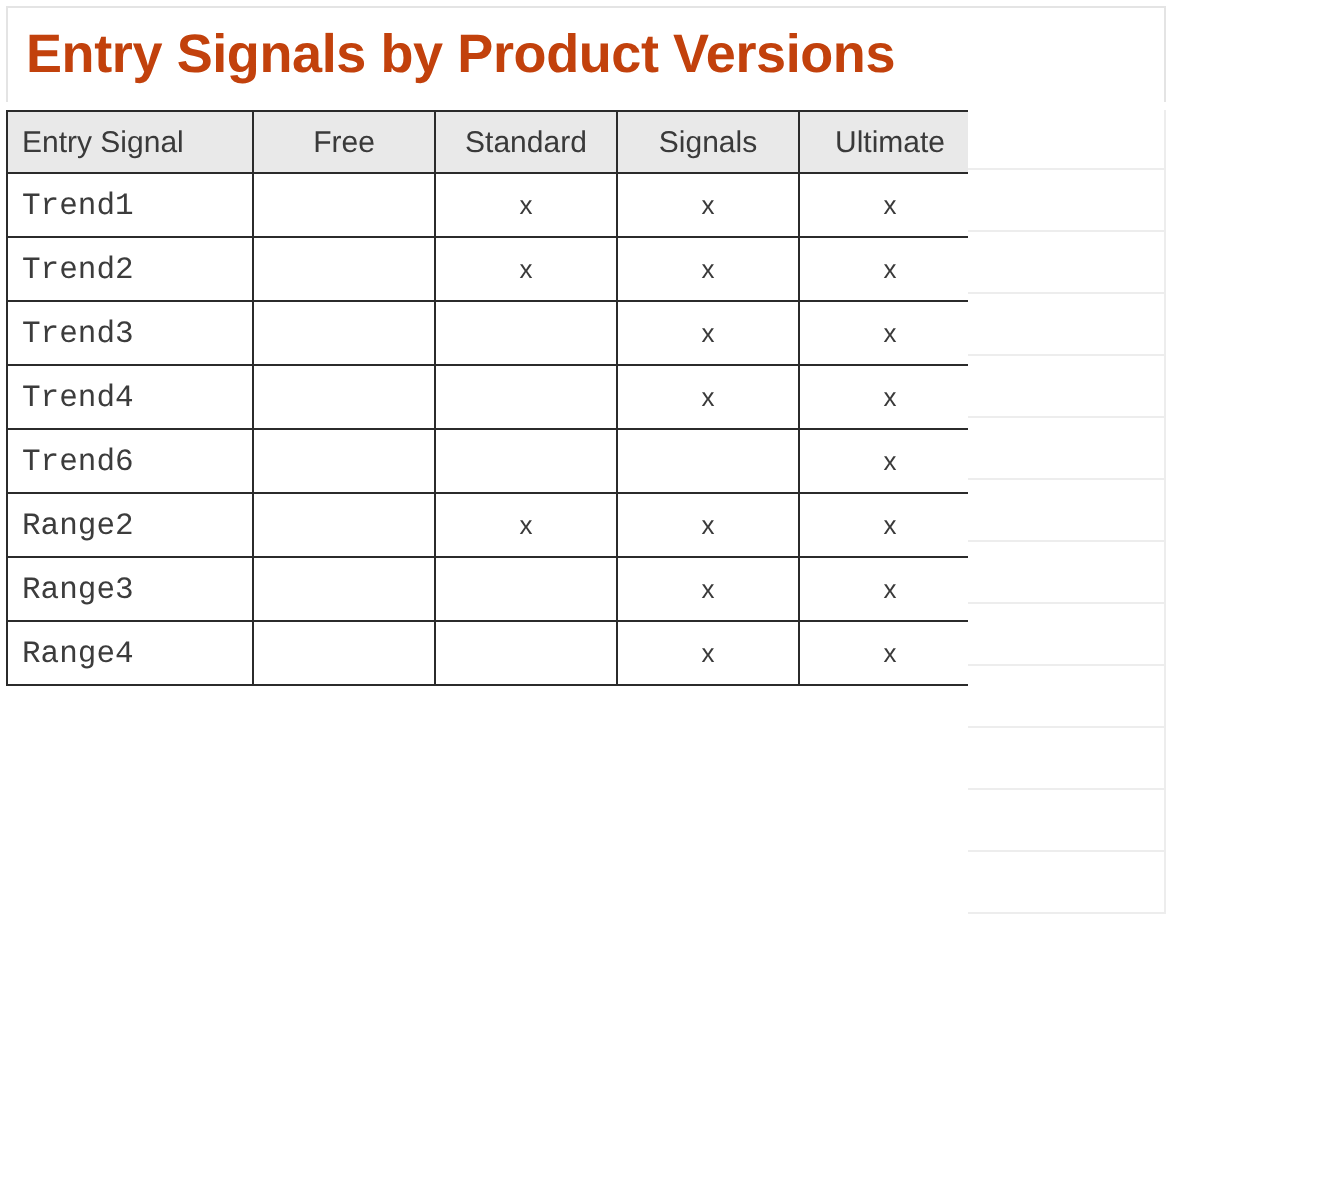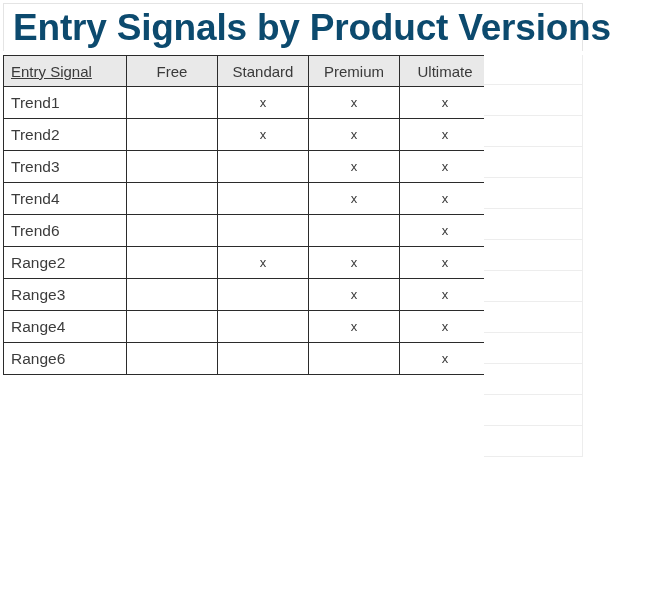--- a/index.html
+++ b/index.html
@@ -30,25 +30,25 @@
     height: 48px;
     box-sizing: border-box;
     border: 1px solid #e4e4e4;
     border-bottom: none;
     background: #ffffff;
     display: flex;
     align-items: center;
   }
   .title-text {
     padding-left: 9px;
-    font-size: 37px;
+    font-size: 27px;
     font-weight: bold;
     line-height: 1;
     letter-spacing: -0.2px;
-    color: #0c4a6e;
+    color: #c2410c;
     white-space: nowrap;
   }
 
   
   .table-wrap {
     position: absolute;
     left: 3px;
     top: 55px;
   }
   table.grid {
@@ -75,28 +75,29 @@
   }
   table.grid thead th.col-signal {
     text-align: left;
     padding-left: 7px;
   }
   table.grid tbody td.rowlabel {
     text-align: left;
     padding-left: 7px;
     color: #3c3c3c;
     font-size: 15.5px;
+    font-family: Liberation Mono, monospace;
   }
   table.grid tbody td.mark {
     text-align: center;
     font-size: 13px;
     color: #3a3a3a;
   }
 
-  .w-signal { width: 115px; text-decoration: underline; }
+  .w-signal { width: 115px; }
   .w-tier   { width: 90px;  }
 
   
   .filler {
     position: absolute;
     left: 484px;
     top: 55px;
     width: 99px;
     box-sizing: border-box;
     border-right: 1px solid #ededed;
@@ -120,21 +121,21 @@
     <div class="title-text">Entry Signals by Product Versions</div>
   </div>
 
   <div class="table-wrap">
     <table class="grid">
       <thead>
         <tr>
           <th class="col-signal w-signal">Entry Signal</th>
           <th class="w-tier">Free</th>
           <th class="w-tier">Standard</th>
-          <th class="w-tier">Premium</th>
+          <th class="w-tier">Signals</th>
           <th class="w-tier">Ultimate</th>
         </tr>
       </thead>
       <tbody>
         <tr>
           <td class="rowlabel">Trend1</td>
           <td class="mark"></td>
           <td class="mark">x</td>
           <td class="mark">x</td>
           <td class="mark">x</td>
@@ -179,27 +180,20 @@
           <td class="mark"></td>
           <td class="mark"></td>
           <td class="mark">x</td>
           <td class="mark">x</td>
         </tr>
         <tr>
           <td class="rowlabel">Range4</td>
           <td class="mark"></td>
           <td class="mark"></td>
           <td class="mark">x</td>
-          <td class="mark">x</td>
-        </tr>
-        <tr>
-          <td class="rowlabel">Range6</td>
-          <td class="mark"></td>
-          <td class="mark"></td>
-          <td class="mark"></td>
           <td class="mark">x</td>
         </tr>
       </tbody>
     </table>
   </div>
 
   <div class="filler">
     <div class="fcell fhead"></div>
     <div class="fcell"></div>
     <div class="fcell"></div>

